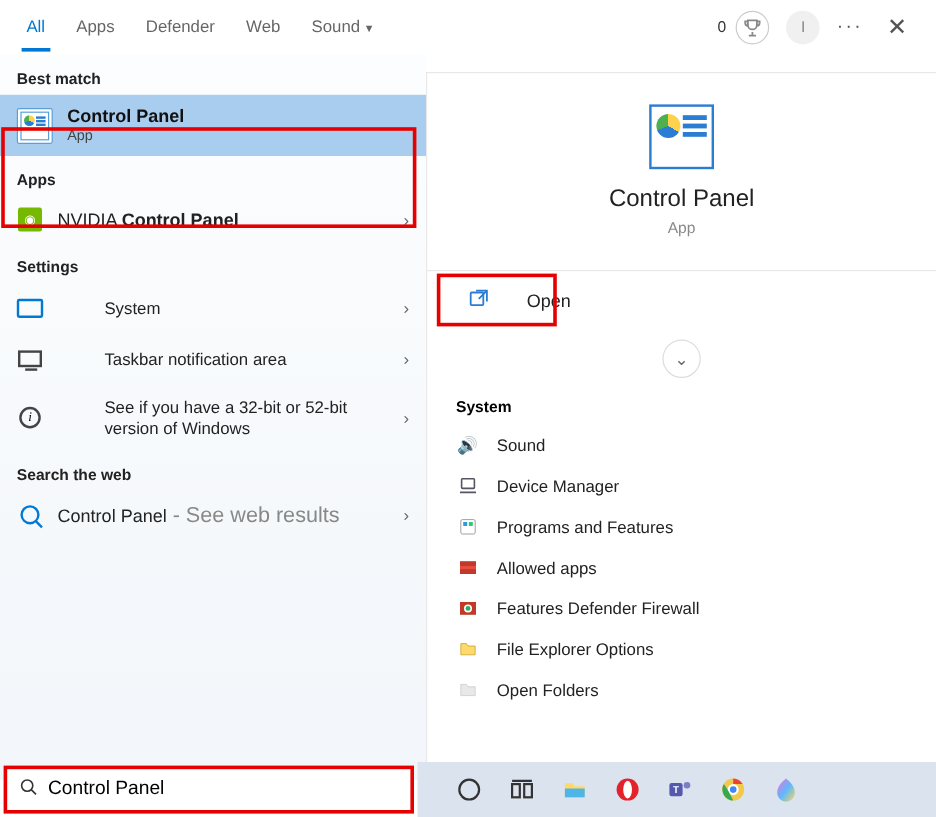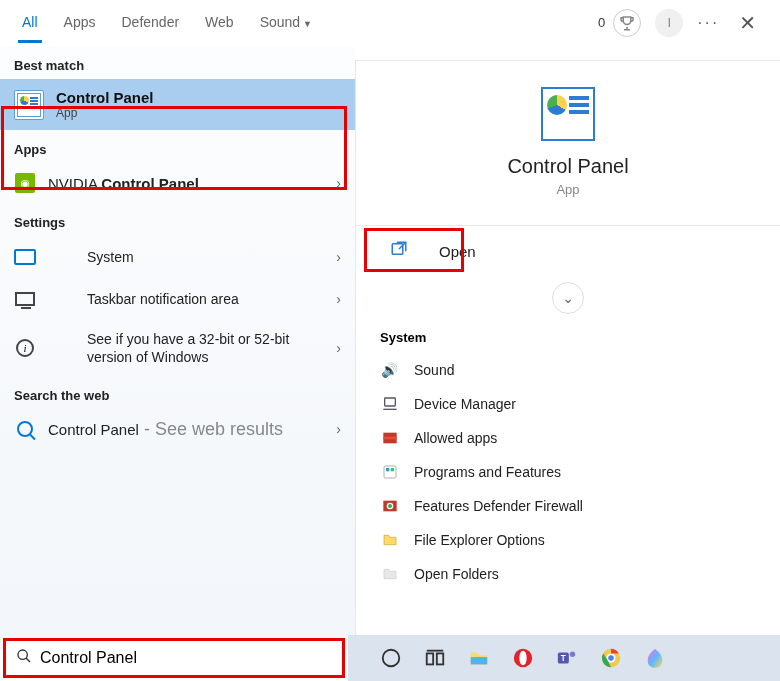--- a/index.html
+++ b/index.html
@@ -215,35 +215,35 @@
         <svg width="16" height="16" viewBox="0 0 24 24" fill="#556">
             <rect x="4" y="3" width="16" height="12" rx="1" fill="none" stroke="#556" stroke-width="2"></rect>
             <path d="M2 20h20" stroke="#556" stroke-width="2"></path>
           </svg>
       </div>
       <div class="ri-text">Device Manager</div>
     </div>
     <div class="recent-item">
       <div class="ri-icon">
         <svg width="16" height="16" viewBox="0 0 24 24">
-            <rect x="2" y="4" width="20" height="16" fill="#c0392b"></rect>
-            <rect x="2" y="10" width="20" height="4" fill="#e74c3c"></rect>
-          </svg>
-      </div>
-      <div class="ri-text">Allowed apps</div>
-    </div>
-    <div class="recent-item">
-      <div class="ri-icon">
-        <svg width="16" height="16" viewBox="0 0 24 24">
             <rect x="3" y="3" width="18" height="18" rx="2" fill="#fff" stroke="#888"></rect>
             <rect x="6" y="6" width="5" height="5" fill="#3498db"></rect>
             <rect x="13" y="6" width="5" height="5" fill="#2ecc71"></rect>
           </svg>
       </div>
       <div class="ri-text">Programs and Features</div>
+    </div>
+    <div class="recent-item">
+      <div class="ri-icon">
+        <svg width="16" height="16" viewBox="0 0 24 24">
+            <rect x="2" y="4" width="20" height="16" fill="#c0392b"></rect>
+            <rect x="2" y="10" width="20" height="4" fill="#e74c3c"></rect>
+          </svg>
+      </div>
+      <div class="ri-text">Allowed apps</div>
     </div>
     <div class="recent-item">
       <div class="ri-icon">
         <svg width="16" height="16" viewBox="0 0 24 24">
             <rect x="2" y="4" width="20" height="16" fill="#c0392b"></rect>
             <circle cx="12" cy="12" r="5" fill="#fff"></circle>
             <circle cx="12" cy="12" r="3" fill="#27ae60"></circle>
           </svg>
       </div>
       <div class="ri-text">Features Defender Firewall</div>

